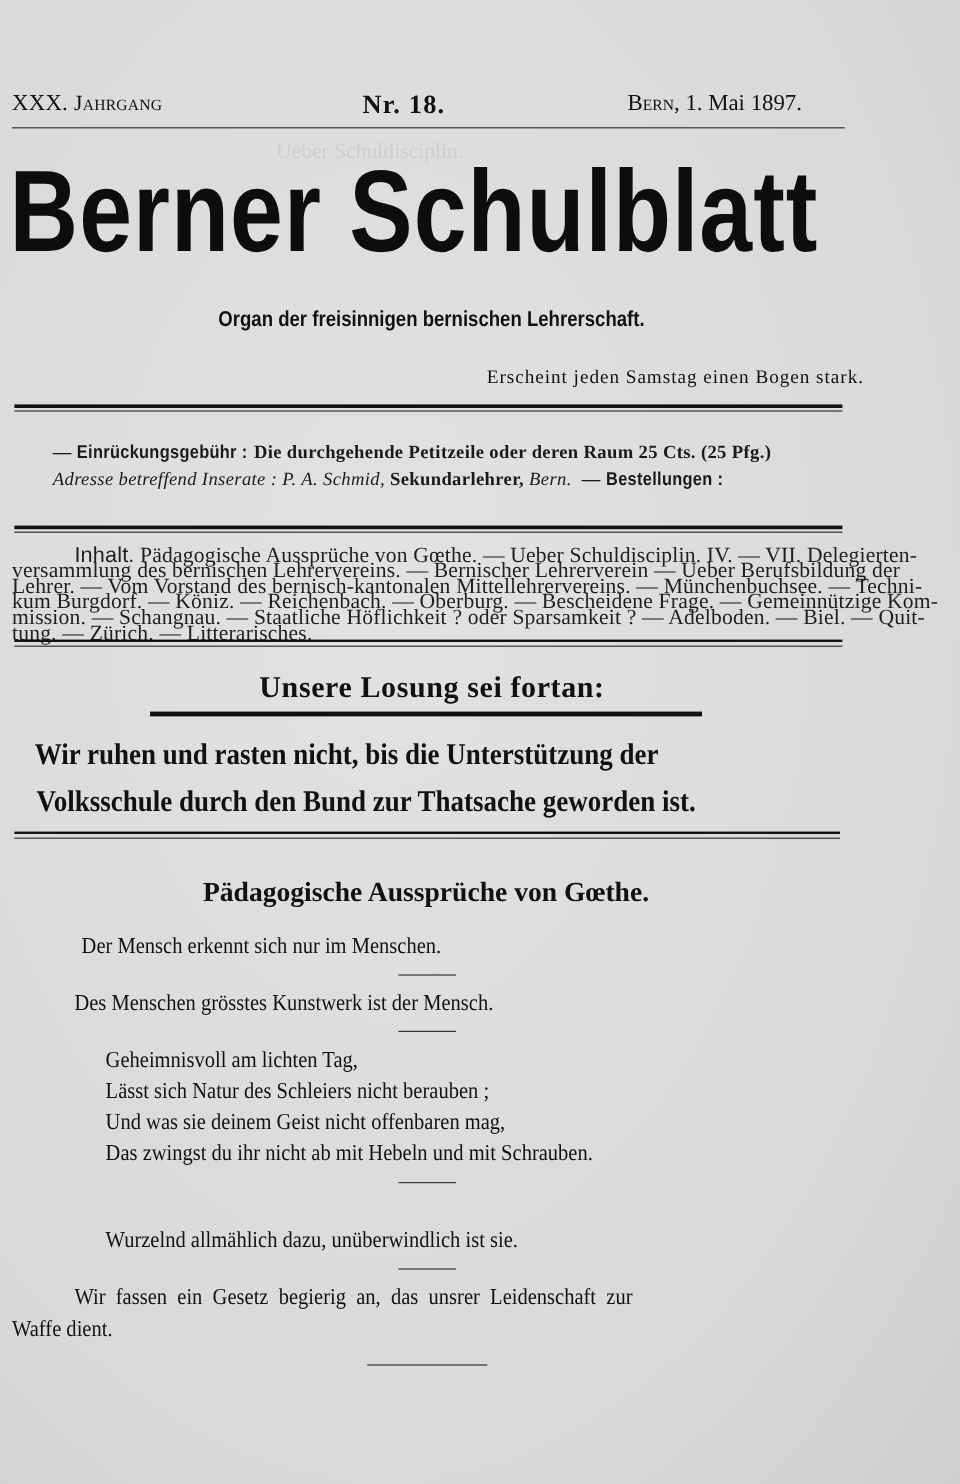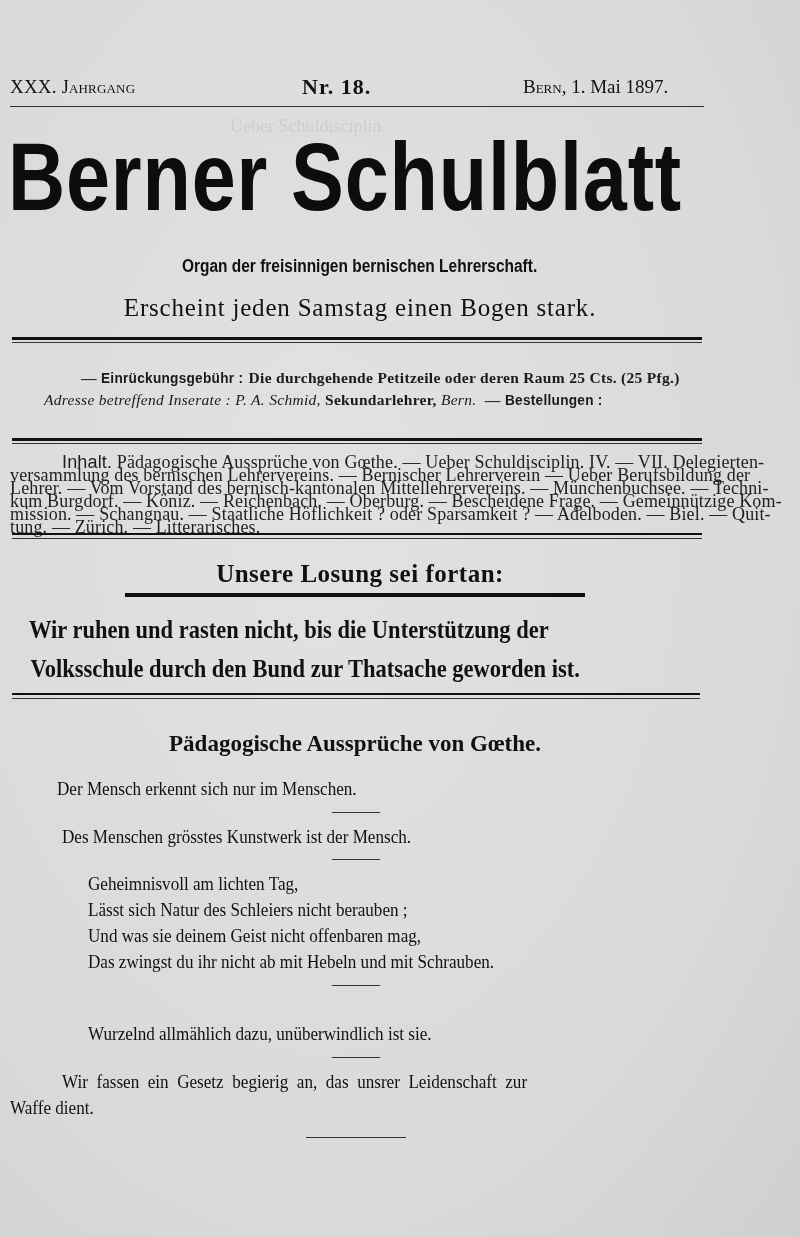--- a/index.html
+++ b/index.html
@@ -33,22 +33,22 @@
     transform: scaleX(0.86) scaleY(1.05); transform-origin: left top;
     letter-spacing: 1px; color: #0d0d0d;
   }
   .subtitle {
     left: 0; width: 720px; top: 256px; text-align: center;
     font-family: "Liberation Sans", "DejaVu Sans", sans-serif;
     font-weight: bold; font-size: 18px;
   }
   .subtitle span { display: inline-block; transform: scaleX(0.86); }
   .tagline {
-    left: 0; width: 720px; top: 294px; text-align: center;
-    font-size: 25px; letter-spacing: 0.8px;
+    left: 0; width: 720px; top: 306px; text-align: right;
+    font-size: 16px; letter-spacing: 0.8px;
   }
 
   
   .rule-double { position: absolute; height: 6px; border-top: 3px solid #111; border-bottom: 1px solid #333; box-sizing: border-box; }
 
   
   .sub { font-size: 15.5px; font-weight: bold; letter-spacing: 0.3px; color: #1a1a1a; }
   .sub .sans { font-family: "Liberation Sans", "DejaVu Sans", sans-serif; }
   .sub .sans-narrow { display: inline-block; transform: scaleX(0.88); transform-origin: left center; }
   .sub em { font-style: italic; font-weight: normal; }
@@ -99,21 +99,21 @@
     <span>1. Mai 1897.</span>
   </div>
   <div class="rule-thin" style="left:10px;top:106px;width:694px;"></div>
 
   <div class="abs title">Berner Schulblatt</div>
   <div class="abs subtitle"><span>Organ der freisinnigen bernischen Lehrerschaft.</span></div>
   <div class="abs tagline">Erscheint jeden Samstag einen Bogen stark.</div>
 
   <div class="rule-double" style="left:12px;top:337px;width:690px;"></div>
 
-  <div class="abs sub" style="left:44px;top:369px;margin-left:37px;">
+  <div class="abs sub" style="left:44px;top:369px;">
     <span>—</span>
     <span class="sans"><span class="sans-narrow">Einrückungsgebühr :</span></span><span style="margin-left:-14px;">Die durchgehende Petitzeile oder deren Raum 25 Cts. (25 Pfg.)</span>
   </div>
   <div class="abs sub" style="left:44px;top:391px;">
     <em>Adresse betreffend Inserate :</em>
     <em>P. A. Schmid,</em>
     <span>Sekundarlehrer,</span>
     <em>Bern.</em>
     &nbsp;<span>—</span>
     <span class="sans"><span class="sans-narrow">Bestellungen :</span></span>
@@ -135,21 +135,21 @@
 
   <div class="abs motto-head">Unsere Losung sei fortan:</div>
   <div class="motto-rule"></div>
   <div class="abs motto-line" style="top:616px;"><span>Wir ruhen und rasten nicht, bis die Unterstützung der</span></div>
   <div class="abs motto-line" style="top:655px;"><span>Volksschule durch den Bund zur Thatsache geworden ist.</span></div>
 
   <div class="rule-double" style="left:12px;top:693px;width:688px;border-top-width:2px;"></div>
 
   <div class="abs art-title">Pädagogische Aussprüche von Gœthe.</div>
 
-  <div class="abs quote" style="left:57px;top:778px;"><span>Der Mensch erkennt sich nur im Menschen.</span></div>
+  <div class="abs quote" style="left:68px;top:778px;"><span>Der Mensch erkennt sich nur im Menschen.</span></div>
   <div class="sep" style="left:332px;top:812px;width:48px;"></div>
 
   <div class="abs quote" style="left:62px;top:826px;"><span>Des Menschen grösstes Kunstwerk ist der Mensch.</span></div>
   <div class="sep" style="left:332px;top:859px;width:48px;"></div>
 
   <div class="abs quote" style="left:88px;top:873px;"><span>Geheimnisvoll am lichten Tag,</span></div>
   <div class="abs quote" style="left:88px;top:899px;"><span>Lässt sich Natur des Schleiers nicht berauben ;</span></div>
   <div class="abs quote" style="left:88px;top:925px;"><span>Und was sie deinem Geist nicht offenbaren mag,</span></div>
   <div class="abs quote" style="left:88px;top:951px;"><span>Das zwingst du ihr nicht ab mit Hebeln und mit Schrauben.</span></div>
   <div class="sep" style="left:332px;top:985px;width:48px;"></div>

